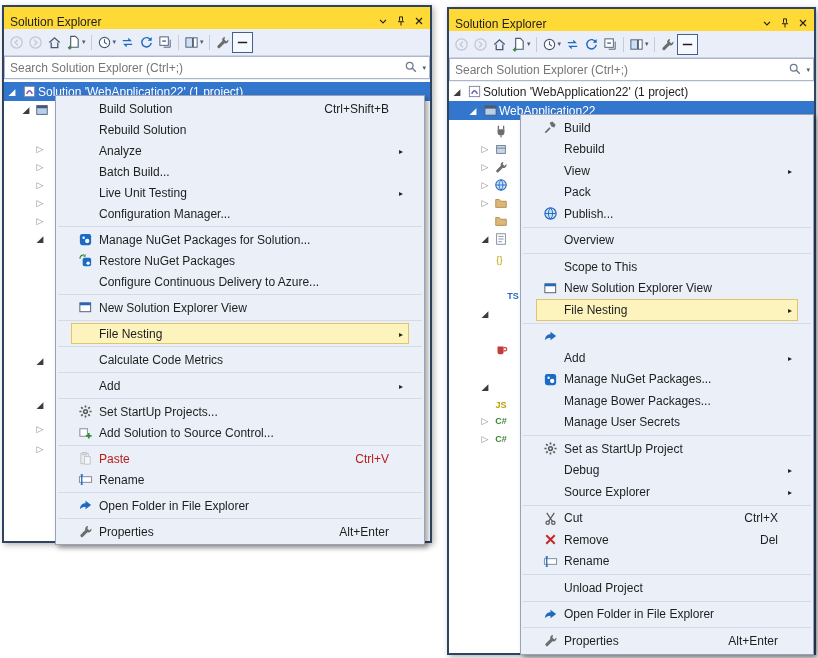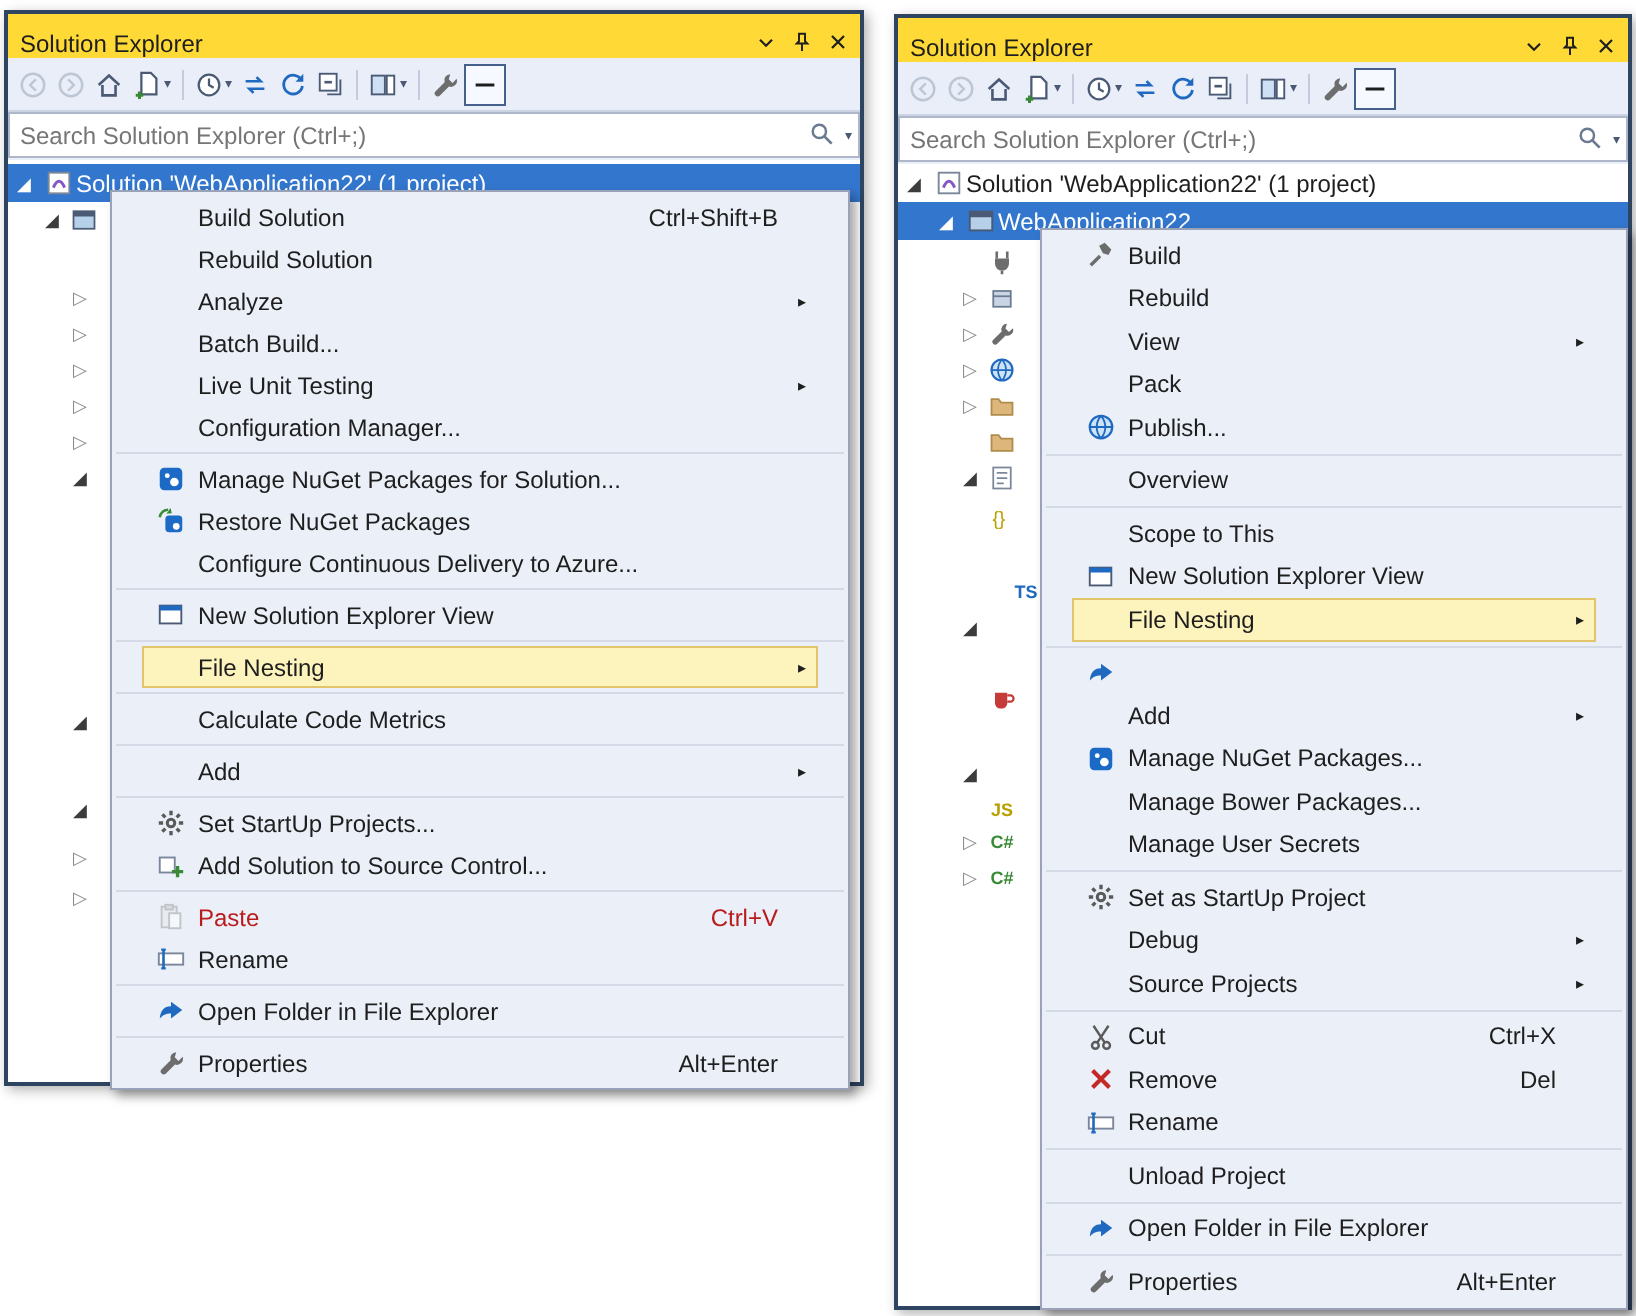--- a/index.html
+++ b/index.html
@@ -763,21 +763,21 @@
           </span>
           <span class="mi-label">Set as StartUp Project</span>
         </div>
         <div class="menu-item">
           <span class="mi-ic"></span>
           <span class="mi-label">Debug</span>
           <span class="mi-arrow">▸</span>
         </div>
         <div class="menu-item">
           <span class="mi-ic"></span>
-          <span class="mi-label">Source Projects</span>
+          <span class="mi-label">Source Explorer</span>
           <span class="mi-arrow">▸</span>
         </div>
         <div class="menu-sep"></div>
         <div class="menu-item">
           <span class="mi-ic">
             <svg viewBox="0 0 16 16">
               <path d="M4 2l6 9M12 2L6 11" stroke="#5a5a5a" stroke-width="1.3"></path>
               <circle cx="5" cy="12.5" r="1.8" fill="none" stroke="#5a5a5a" stroke-width="1.3"></circle>
               <circle cx="11" cy="12.5" r="1.8" fill="none" stroke="#5a5a5a" stroke-width="1.3"></circle>
             </svg>

